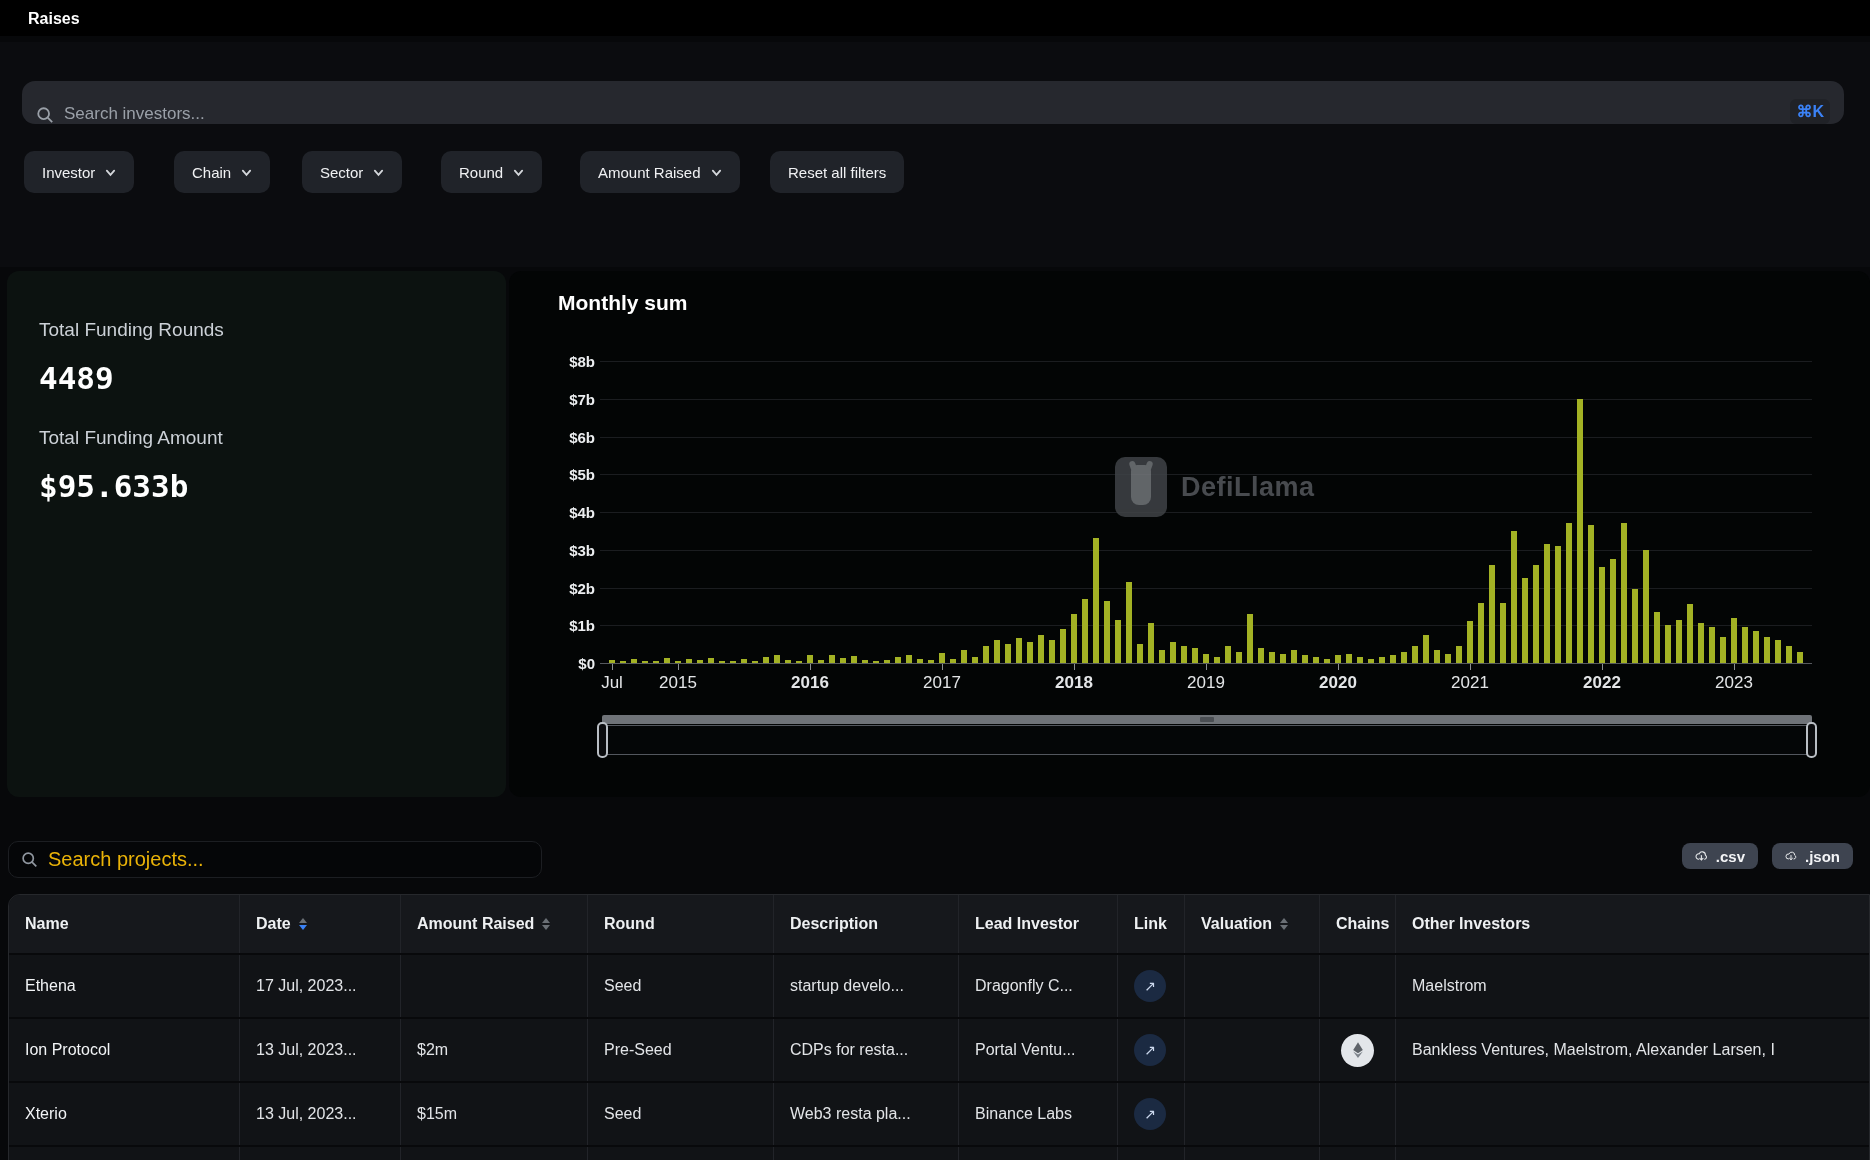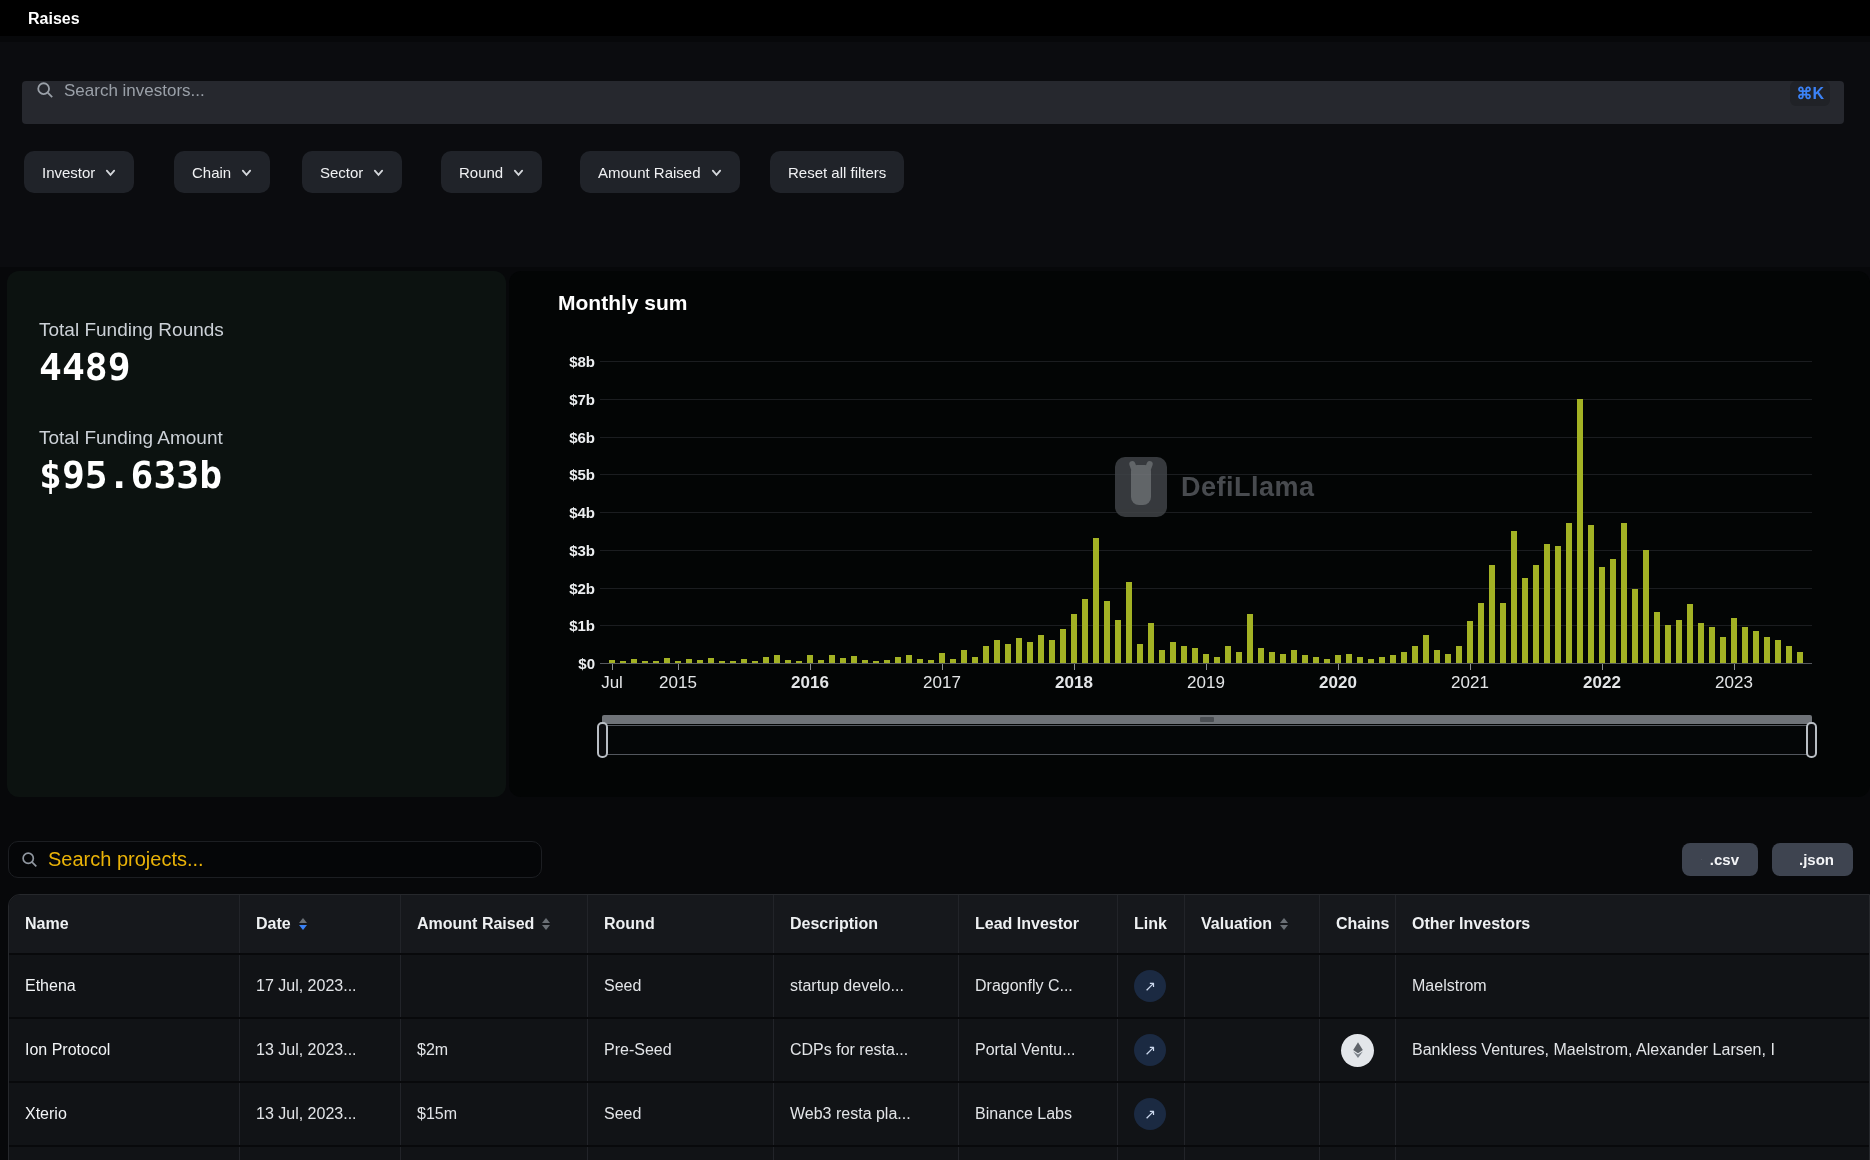--- a/index.html
+++ b/index.html
@@ -8,34 +8,34 @@
   .abs { position:absolute; }
 
   
   #topbar { position:absolute; left:0; top:0; width:1870px; height:36px; background:#000; }
   #topbar .title { position:absolute; left:28px; top:0; height:42px; line-height:38px;
     font-size:16px; font-weight:700; color:#fff; }
 
   
   #search-section { position:absolute; left:0; top:42px; width:1870px; height:225px; background:#0b0c0f; }
   #investor-search { position:absolute; left:22px; top:39px; width:1822px; height:43px;
-    background:#26282e; border-radius:4px; display:flex; align-items:flex-start; padding:0 14px; }
+    background:#26282e; border-radius:13px; display:flex; align-items:flex-end; padding:0 14px; }
   #investor-search .placeholder { color:#9aa0a8; font-size:17px; margin-left:10px; flex:1; }
   #shortcut { color:#3b82f6; font-size:16px; font-weight:600; padding:3px 6px; border-radius:6px; background:#202227; }
 
   .pill { position:absolute; top:109px; height:42px; background:#202329; border:none; border-radius:10px;
     color:#f0f1f3; font-size:15px; font-family:inherit; display:flex; align-items:center; gap:10px;
     padding:0 18px; cursor:pointer; }
   .chev { width:11px; height:11px; flex:0 0 auto; }
 
   
   #stats-panel { position:absolute; left:7px; top:271px; width:499px; height:526px;
     background:#0c1210; border-radius:12px; }
   .stat-label { font-size:19px; color:#ccd1d7;margin-top:16px; }
-  .stat-value { font-family:"DejaVu Sans Mono", monospace; font-weight:700; font-size:38px; color:#fff; margin-top:4px; }
+  .stat-value { font-family:"DejaVu Sans Mono", monospace; font-weight:700; font-size:31px; color:#fff; margin-top:19px; }
 
   #chart-panel { position:absolute; left:509px; top:271px; width:1361px; height:526px;
     background:#030505; border-radius:12px; }
   #chart-title { position:absolute; left:49px; top:20px; font-size:21px; font-weight:700; color:#fff; }
 
   .ylabel { position:absolute; width:72px; text-align:right; font-size:15px; font-weight:600;
     color:#eceef0; transform:translateY(-50%); }
   .gridline { position:absolute; left:91px; width:1212px; height:1px; background:#1b1d20; }
   .gridline.axis { background:#56595e; }
   #bars { position:absolute; left:100px; top:90px; width:1200px; height:302px;
@@ -59,23 +59,23 @@
     background:#4a4e53; border-radius:1px; }
   #slider-box { position:absolute; left:93px; top:454px; width:1210px; height:30px;
     border:1px solid #53575e; background:rgba(8,9,11,.35); }
   .slider-handle { position:absolute; top:451px; width:11px; height:36px; background:#0b0c0e;
     border:2px solid #b9bec4; border-radius:5px; }
 
   
   #projects-search { position:absolute; left:8px; top:841px; width:534px; height:37px; background:#050608;
     border:1px solid #1c1e22; border-radius:10px; display:flex; align-items:center; padding:0 12px; gap:10px; }
   #projects-search .placeholder { color:#eab308; font-size:20px; }
-  .export-btn { position:absolute; top:843px; height:33px; background:#3e4450; border:none; border-radius:8px;
+  .export-btn { position:absolute; top:843px; height:26px; background:#3e4450; border:none; border-radius:8px;
     color:#f3f4f6; font-size:15px; font-weight:600; font-family:inherit; display:flex; align-items:center;
-    gap:8px; padding:0 19px; cursor:pointer; }
+    gap:8px; padding:0 13px; cursor:pointer; }
   #btn-csv { left:1682px; width:76px; }
   #btn-json { left:1772px; width:81px; }
 
   
   #table { position:absolute; left:8px; top:894px; width:1862px; border:1px solid #26282c;
     border-radius:12px 0 0 0; overflow:hidden; background:#0f1114; }
   .trow { display:grid; grid-template-columns:231px 161px 187px 186px 185px 159px 67px 135px 76px 1fr; }
   .trow.head { height:58px; background:#16181c; }
   .trow.body { height:64px; background:#111316; border-top:2px solid #08090b; }
   .trow.stub { height:24px; background:#111316; border-top:2px solid #08090b; }

